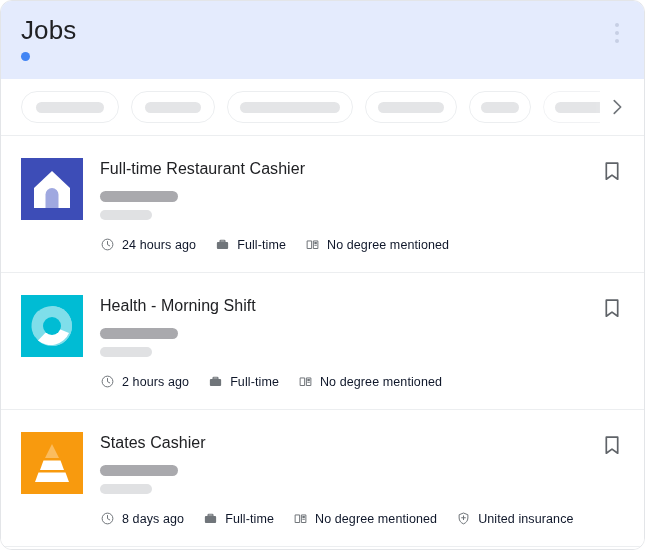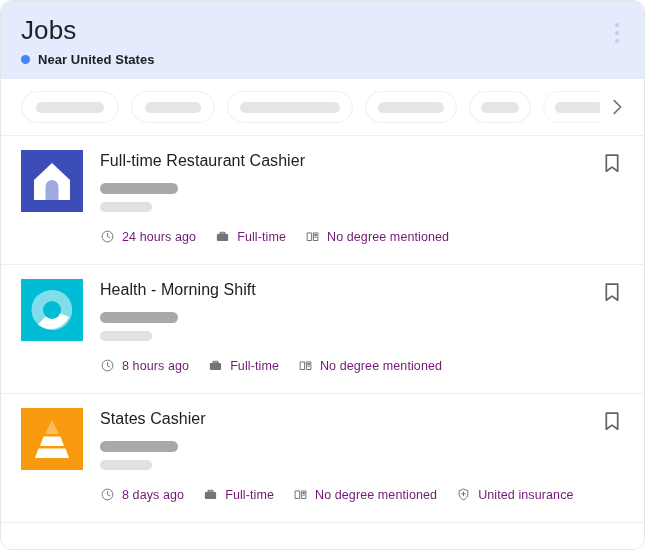--- a/index.html
+++ b/index.html
@@ -130,21 +130,21 @@
     margin-left: 2px;
     cursor: pointer;
   }
 
   
   .jobs-list { background: #fff; }
   .job-row {
     position: relative;
     display: flex;
     align-items: flex-start;
-    padding: 14px 20px 20px 20px;
+    padding: 22px 20px 20px 20px;
     border-top: 1px solid #eceef0;
     box-sizing: border-box;
     cursor: pointer;
   }
   .logo {
     flex: 0 0 auto;
     width: 62px;
     height: 62px;
     margin-right: 17px;
     position: relative;
@@ -186,21 +186,21 @@
   .meta:last-child { margin-right: 0; }
   .meta-ico {
     width: 15px;
     height: 15px;
     margin-right: 7px;
     flex: 0 0 auto;
     display: block;
   }
   .meta-text {
     font-size: 12.5px;
-    color: #701a75;
+    color: #0f172a;
     letter-spacing: 0.1px;
   }
   .bookmark {
     flex: 0 0 auto;
     width: 24px;
     height: 24px;
     margin-left: 10px;
     margin-top: 1px;
     cursor: pointer;
   }
@@ -219,21 +219,20 @@
 </style>
 </head>
 <body>
 
 <div class="card">
 
   <div class="header">
     <div class="header-title">Jobs</div>
     <div class="header-sub">
       <span class="loc-dot"></span>
-      <span class="header-sub-text">Near United States</span>
     </div>
     <div class="kebab">
       <i></i>
       <i></i>
       <i></i>
     </div>
   </div>
 
   <div class="chips-row">
     <div class="chips-scroll" id="chips-scroll">
@@ -313,21 +312,21 @@
         <div class="job-main">
           <div class="job-title">Health - Morning Shift</div>
           <div class="sk sk-1"></div>
           <div class="sk sk-2"></div>
           <div class="meta-row">
             <div class="meta">
               <svg class="meta-ico" viewBox="0 0 24 24">
                 <circle cx="12" cy="12" r="8.6" fill="none" stroke="#70757a" stroke-width="1.6"></circle>
                 <polyline points="12,7.2 12,12.2 15.6,14.2" fill="none" stroke="#70757a" stroke-width="1.6" stroke-linecap="round" stroke-linejoin="round"></polyline>
               </svg>
-              <span class="meta-text">8 hours ago</span>
+              <span class="meta-text">2 hours ago</span>
             </div>
             <div class="meta">
               <svg class="meta-ico" viewBox="0 0 24 24">
                 <path d="M9.2 5.2h5.6c.7 0 1.2.5 1.2 1.2v1.4h-8V6.4c0-.7.5-1.2 1.2-1.2z" fill="none" stroke="#70757a" stroke-width="1.7"></path>
                 <rect x="3" y="7.8" width="18" height="11.4" rx="1.6" fill="#70757a"></rect>
               </svg>
               <span class="meta-text">Full-time</span>
             </div>
             <div class="meta">
               <svg class="meta-ico" viewBox="0 0 24 24">

